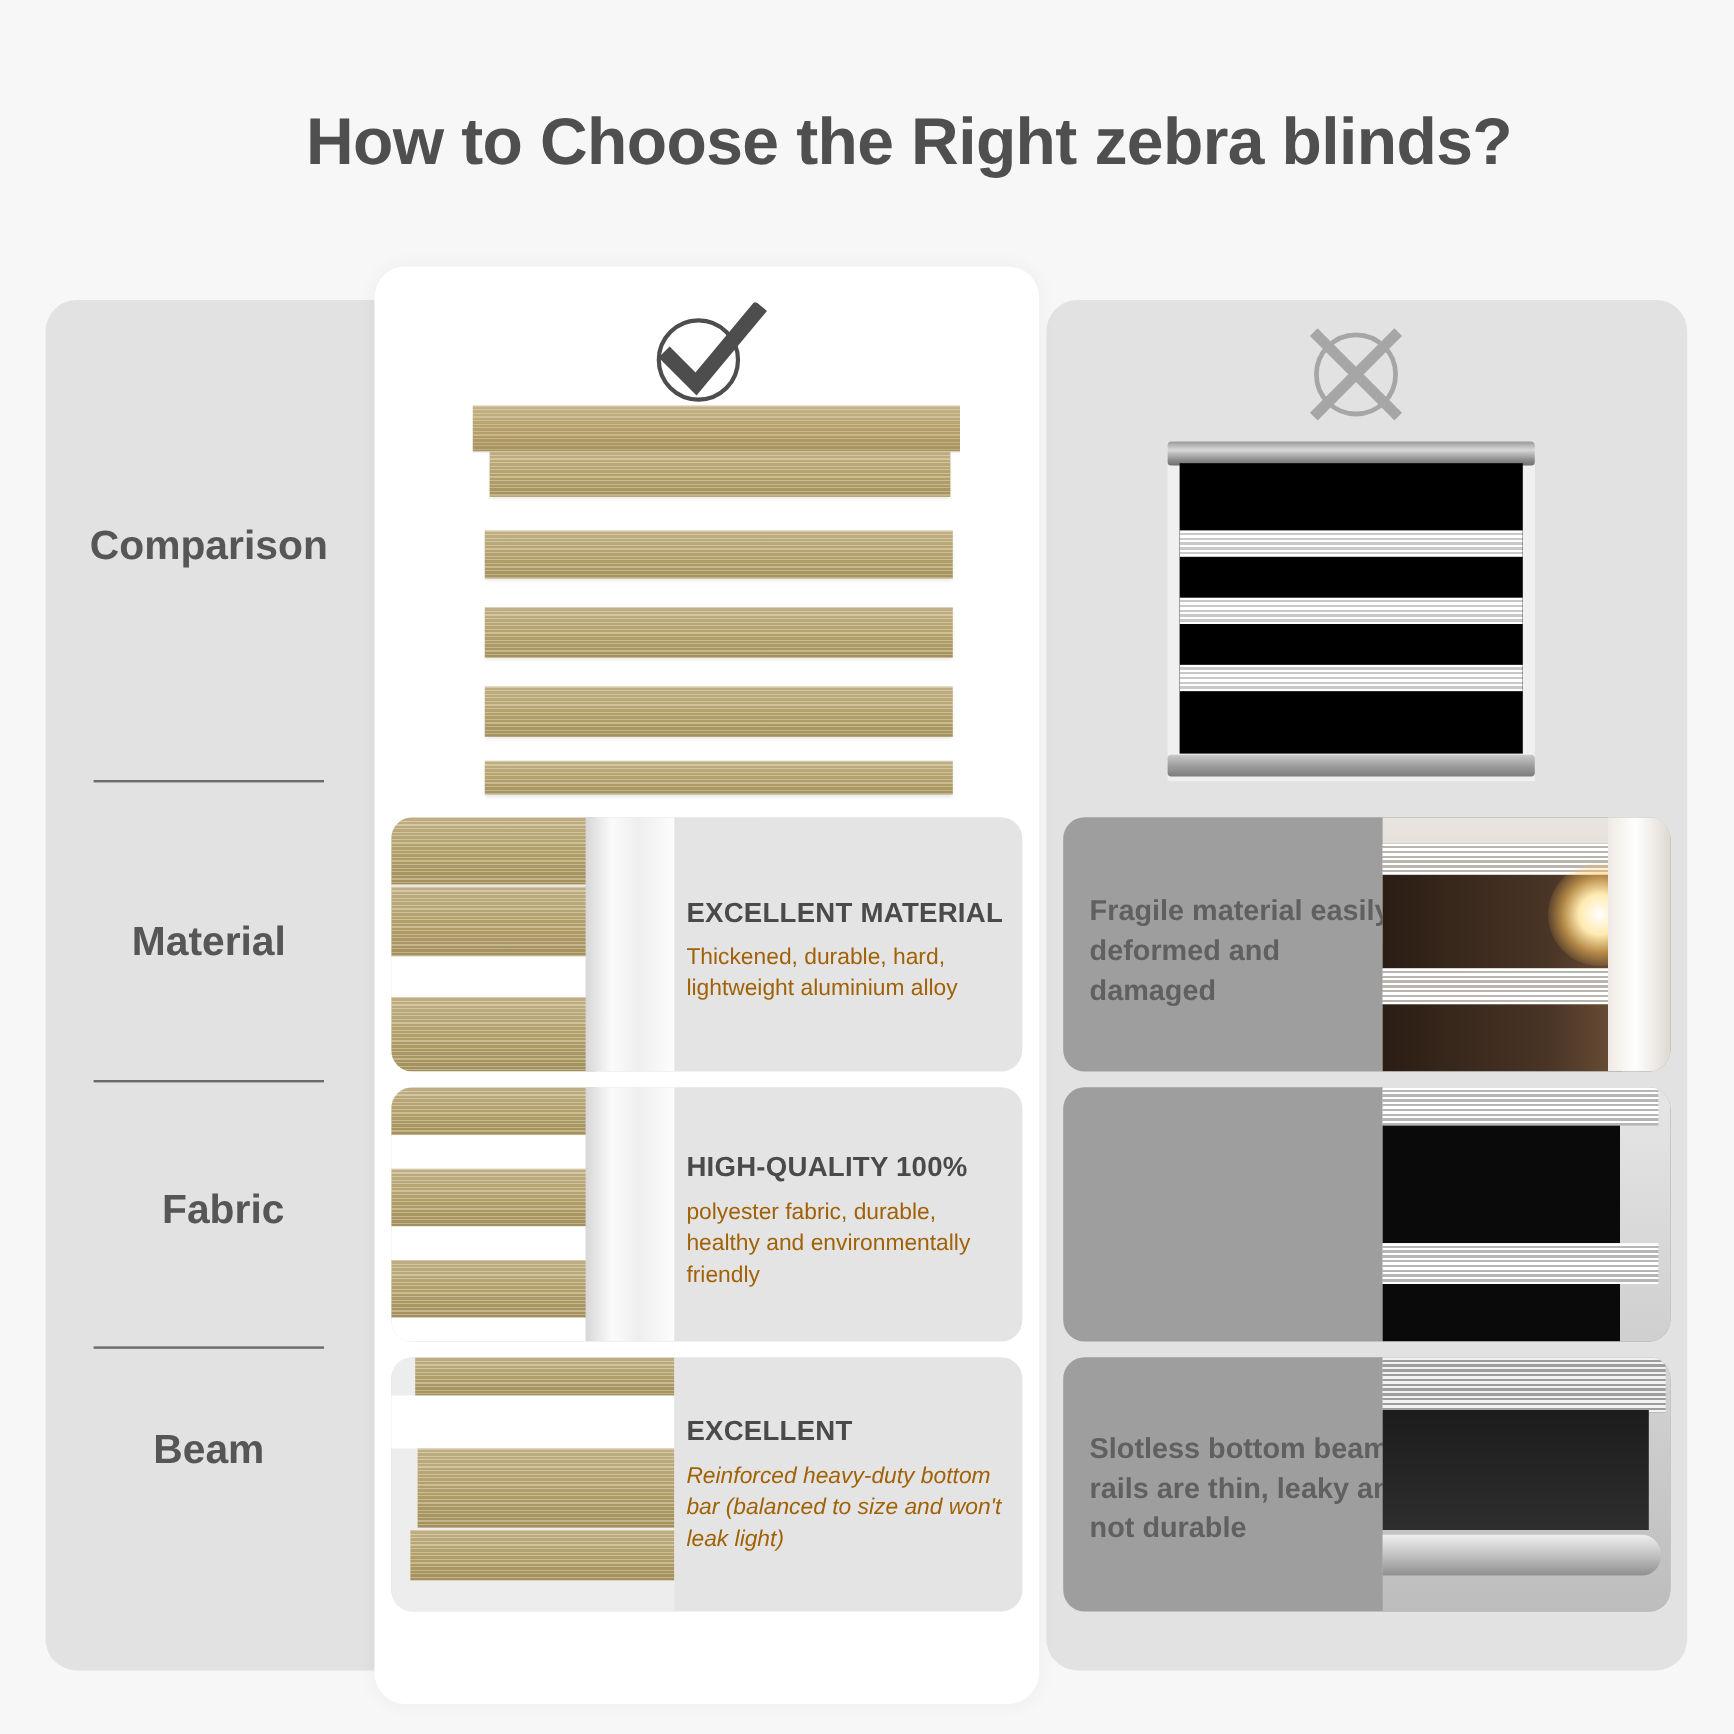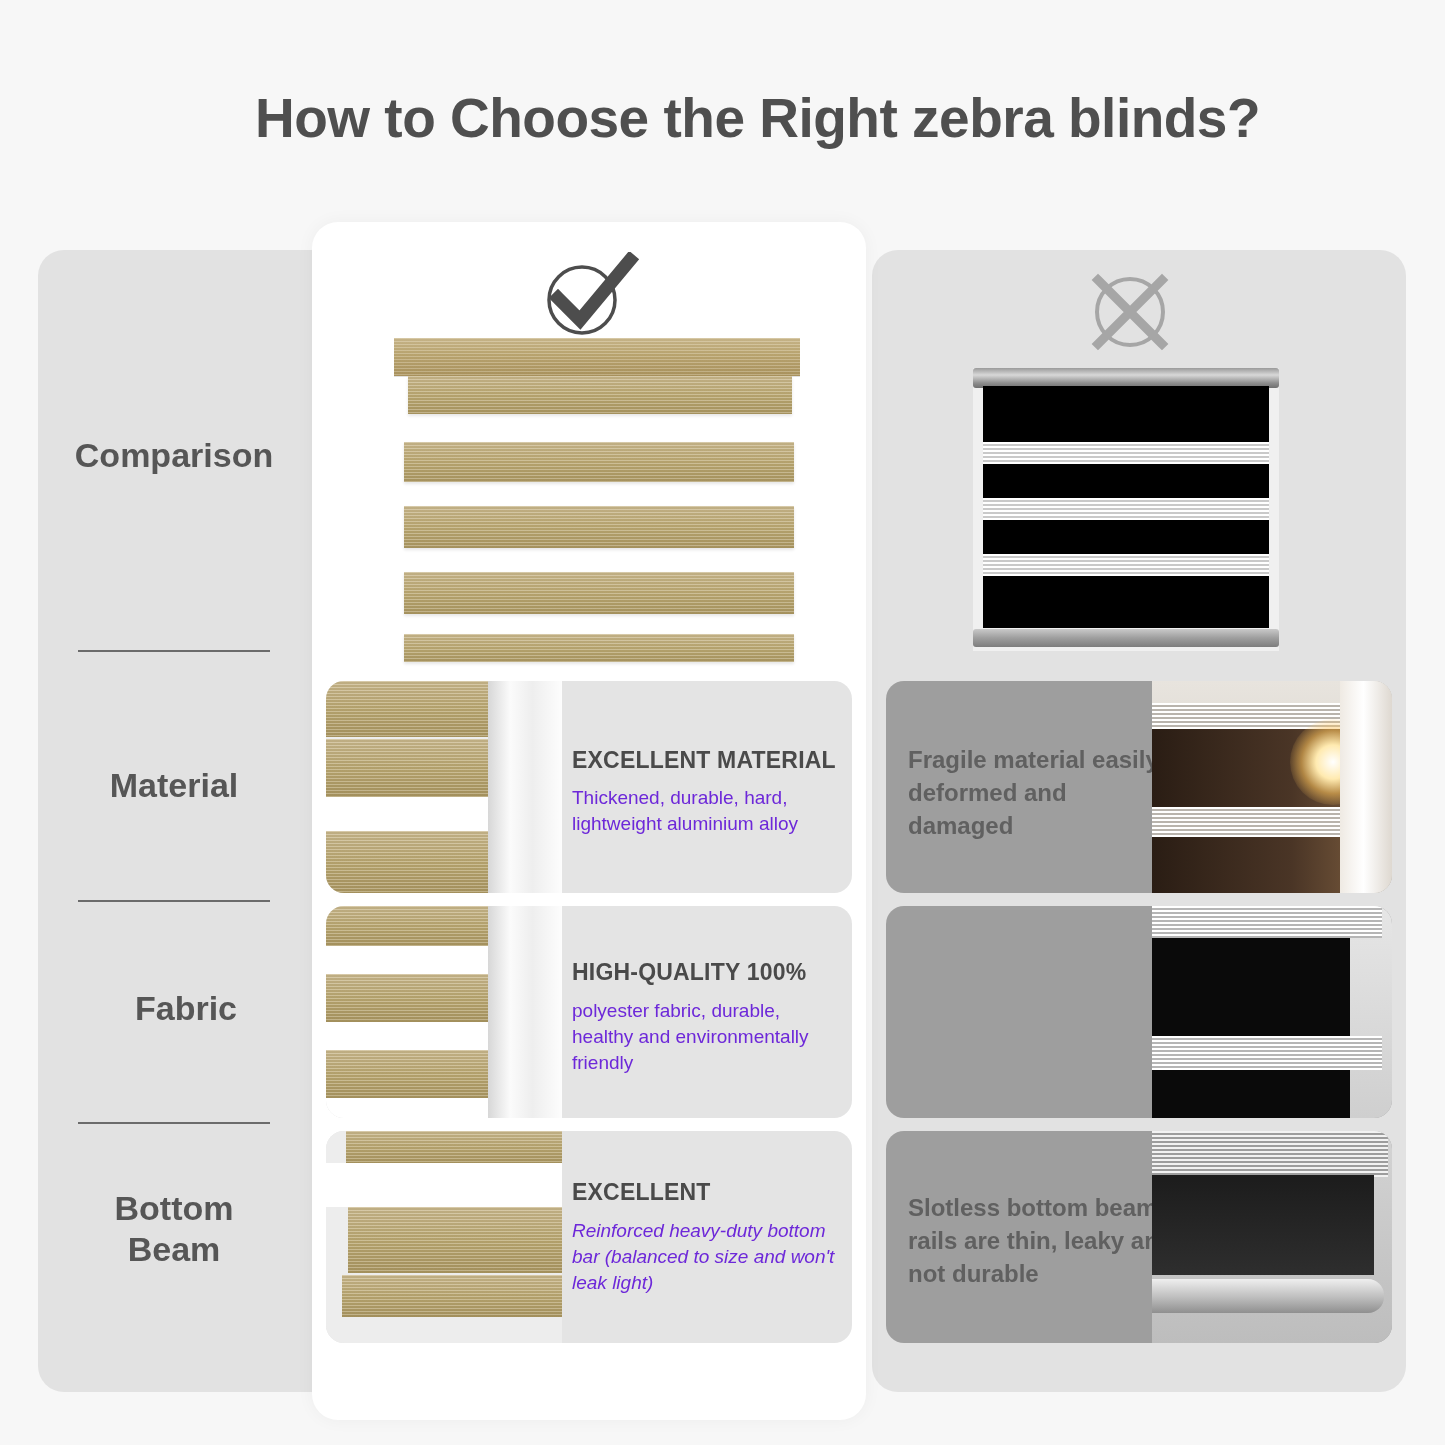--- a/index.html
+++ b/index.html
@@ -130,21 +130,21 @@
   }
   .feat-text{
     position:absolute;left:246px;top:0;width:274px;height:240px;
   }
   .feat-head{
     position:absolute;left:0;width:270px;
     font-size:23px;font-weight:bold;color:#4a4a4a;letter-spacing:0.2px;
   }
   .feat-body{
     position:absolute;left:0;width:264px;
-    font-size:19px;color:#6d28d9;line-height:1.38;
+    font-size:19px;color:#a16207;line-height:1.38;
   }
   #feat-0 .feat-head{top:66px;}
   #feat-0 .feat-body{top:104px;}
   #feat-1 .feat-head{top:53px;}
   #feat-1 .feat-body{top:92px;}
   #feat-2 .feat-head{top:48px;}
   #feat-2 .feat-body{top:87px;font-style:italic;}
 
   
   .ph-window{
@@ -219,21 +219,20 @@
   <div>Material</div>
 </div>
 <div class="row-divider" id="div-1"></div>
 
 <div class="row-label" id="lbl-2">
   <div>Fabric</div>
 </div>
 <div class="row-divider" id="div-2"></div>
 
 <div class="row-label" id="lbl-3">
-  <div>Bottom</div>
   <div>Beam</div>
 </div>
 
 <div class="panel-center"></div>
 
 <svg class="icon-check" viewBox="0 0 104 86">
   <circle cx="44" cy="48" r="33" fill="none" stroke="#4d4d4d" stroke-width="3.5"></circle>
   <path d="M20 46 L42 68 L92 8" fill="none" stroke="#4d4d4d" stroke-width="13" stroke-linecap="square" stroke-linejoin="miter"></path>
 </svg>
 

